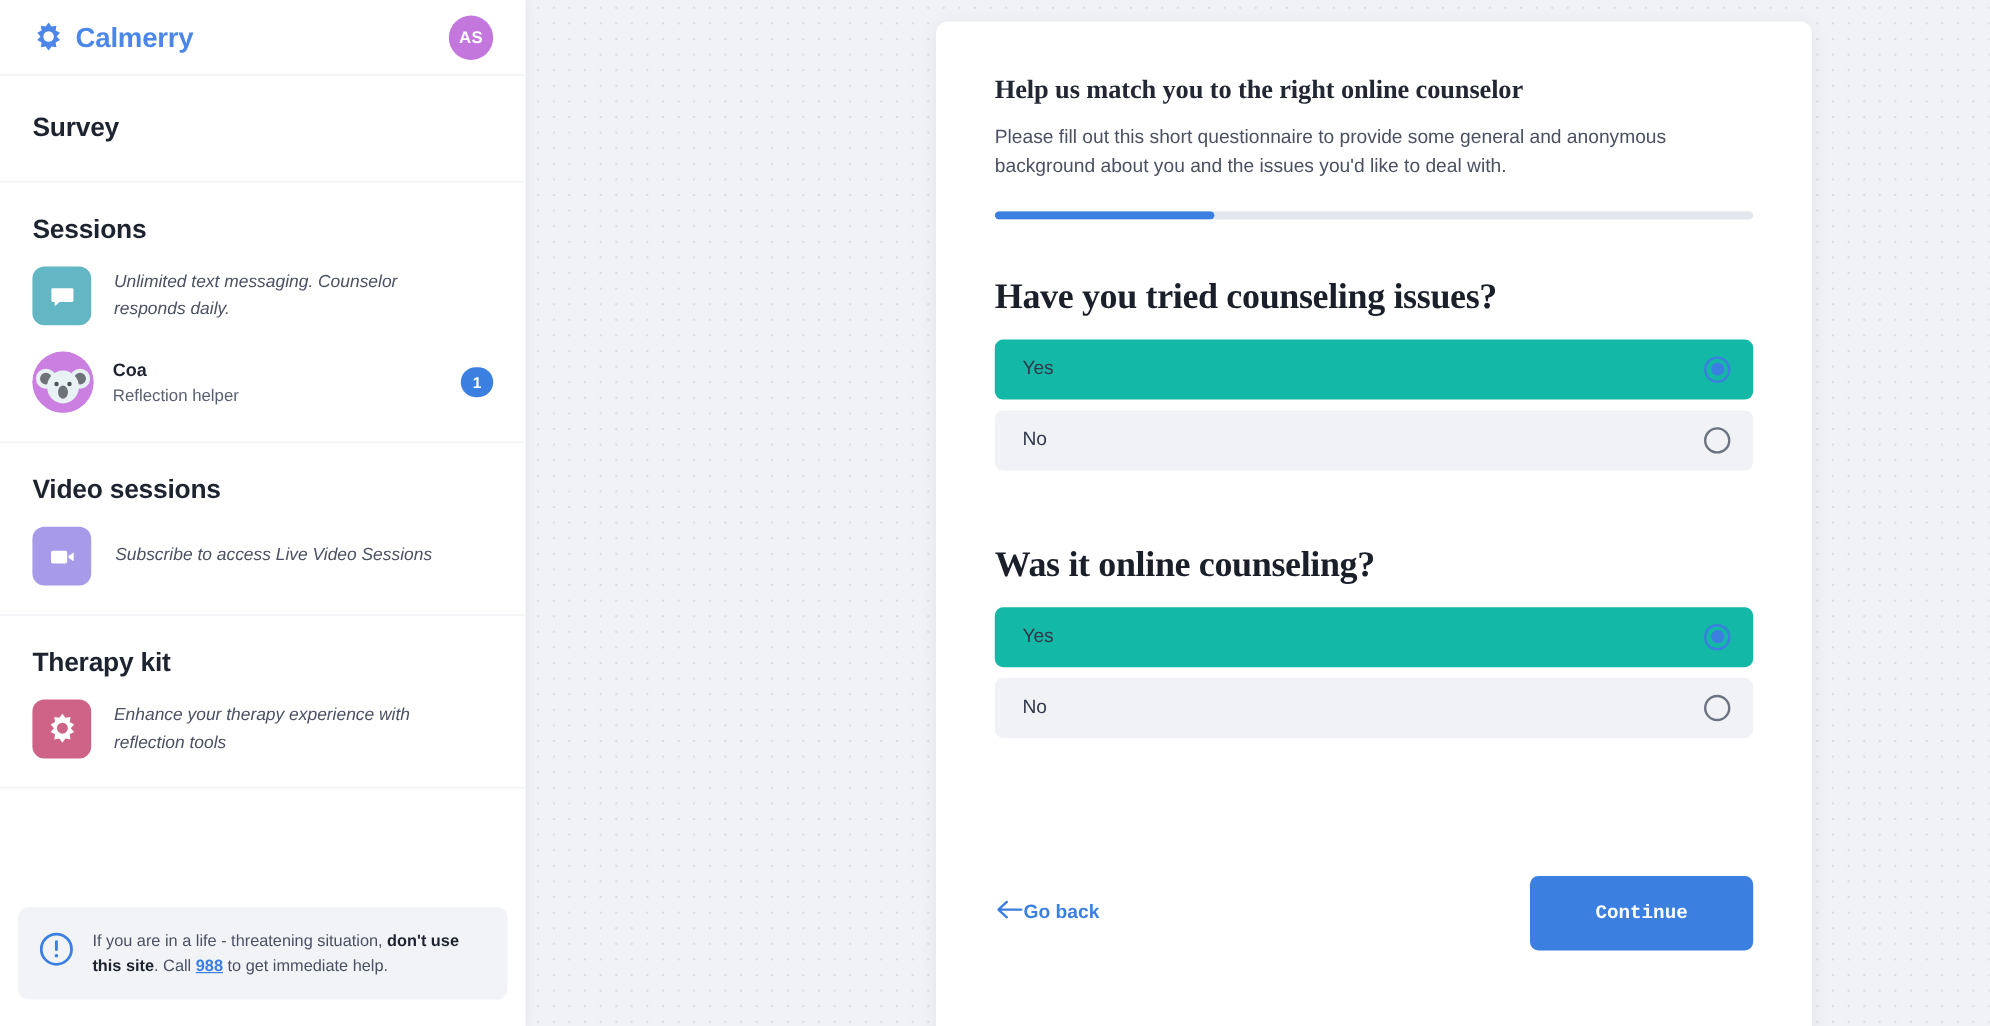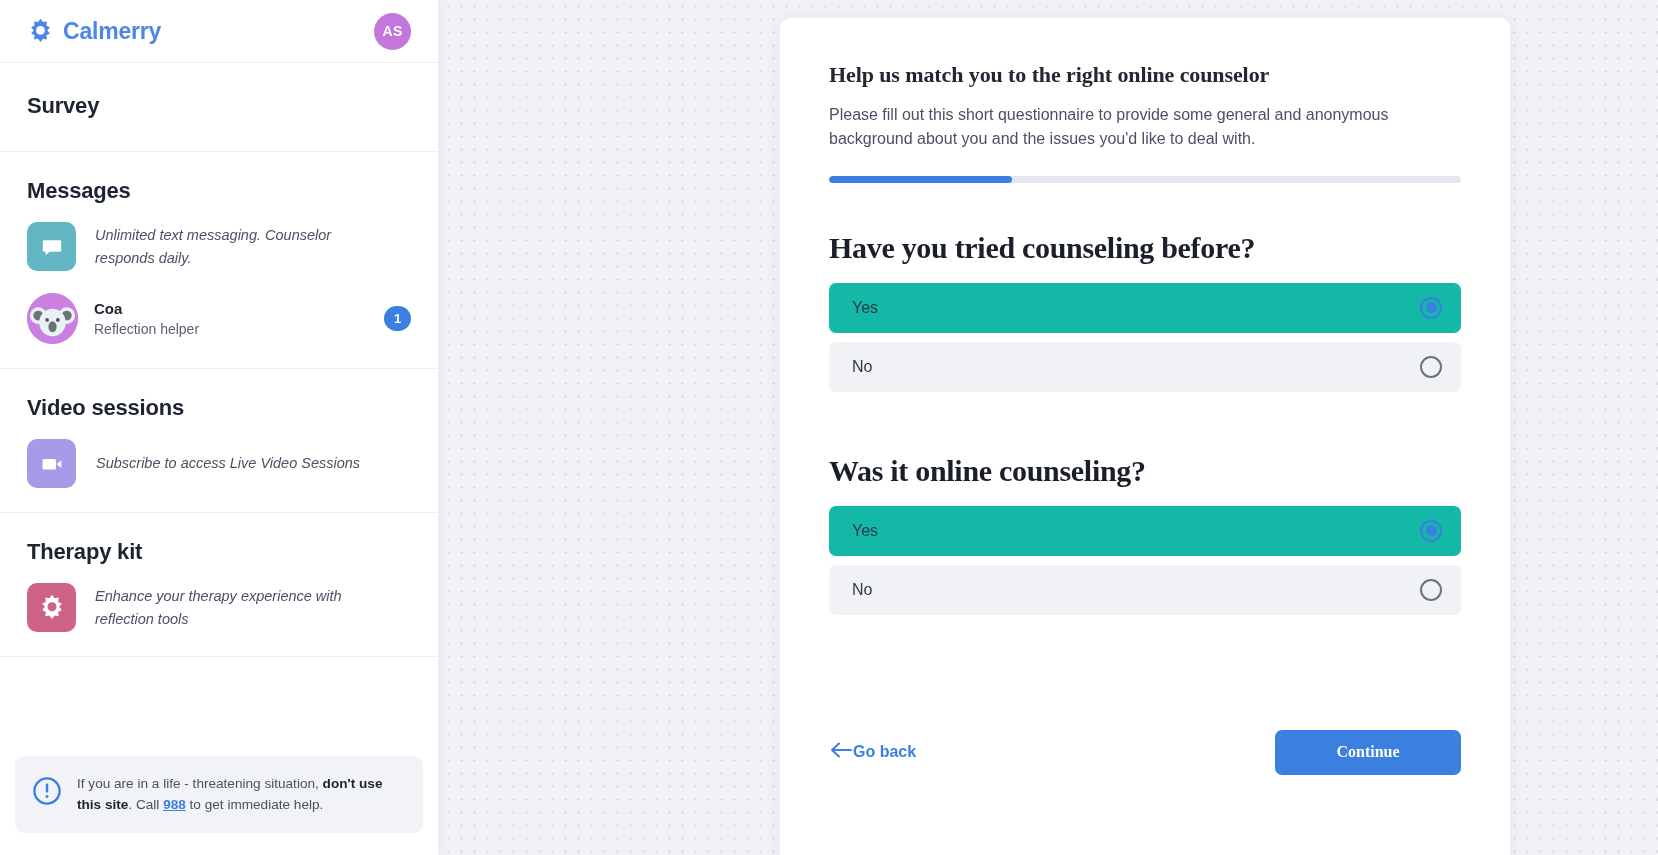--- a/index.html
+++ b/index.html
@@ -238,24 +238,24 @@
     padding: 6px 2px;
   }
   .continue-btn {
     background: #3b7fe0;
     color: #fff;
     border: none;
     border-radius: 7px;
     font-size: 16px;
     font-weight: bold;
     padding: 0 34px;
-    height: 45px;
+    height: 62px;
     min-width: 186px;
     cursor: pointer;
-    font-family: Liberation Serif, serif;
+    font-family: Liberation Mono, monospace;
   }
 </style>
 </head>
 <body>
 
 <div class="app">
 
   <aside class="sidebar">
 
     <div class="sidebar-header">
@@ -271,21 +271,21 @@
         <span class="brand-name">Calmerry</span>
       </div>
       <div class="avatar">AS</div>
     </div>
 
     <div class="nav-section survey">
       <div class="section-title">Survey</div>
     </div>
 
     <div class="nav-section block">
-      <div class="section-title">Messages</div>
+      <div class="section-title">Sessions</div>
 
       <div class="row msg-row">
         <span class="tile chat">
           <svg width="24" height="24" viewBox="0 0 24 24">
             <path d="M4 5.2h16c0.7 0 1.2 0.5 1.2 1.2v9.1c0 0.7-0.5 1.2-1.2 1.2H9.6l-4 3.5v-3.5H4c-0.7 0-1.2-0.5-1.2-1.2V6.4C2.8 5.7 3.3 5.2 4 5.2z" fill="#ffffff"></path>
           </svg>
         </span>
         <div class="row-text">Unlimited text messaging. Counselor responds daily.</div>
       </div>
 
@@ -357,21 +357,21 @@
     <section class="card">
 
       <h1 class="card-title">Help us match you to the right online counselor</h1>
       <p class="card-sub">Please fill out this short questionnaire to provide some general and anonymous background about you and the issues you'd like to deal with.</p>
 
       <div class="progress">
         <div class="progress-fill" id="progress-fill" style="width: 29%;"></div>
       </div>
 
       <div class="qblock">
-        <h2 class="question-title">Have you tried counseling before?</h2>
+        <h2 class="question-title">Have you tried counseling issues?</h2>
         <div class="options">
           <div class="option selected">
             <span class="option-label">Yes</span>
             <span class="radio">
                 <span class="radio-dot"></span>
               </span>
           </div>
           <div class="option">
             <span class="option-label">No</span>
             <span class="radio"></span>

